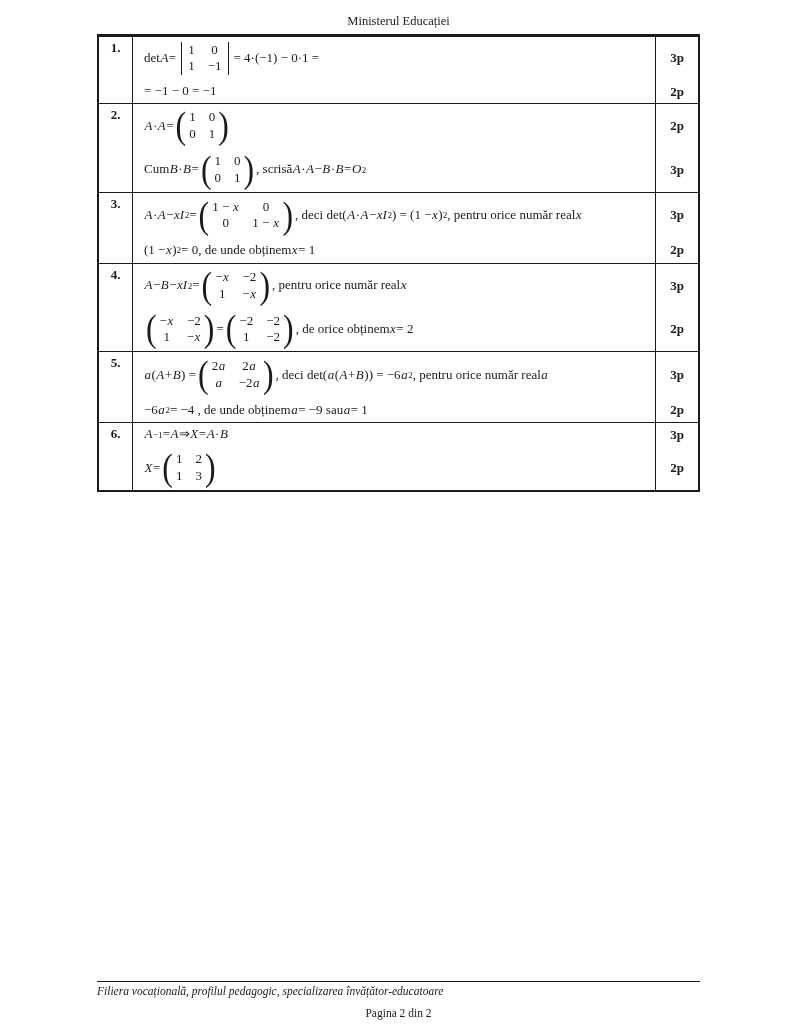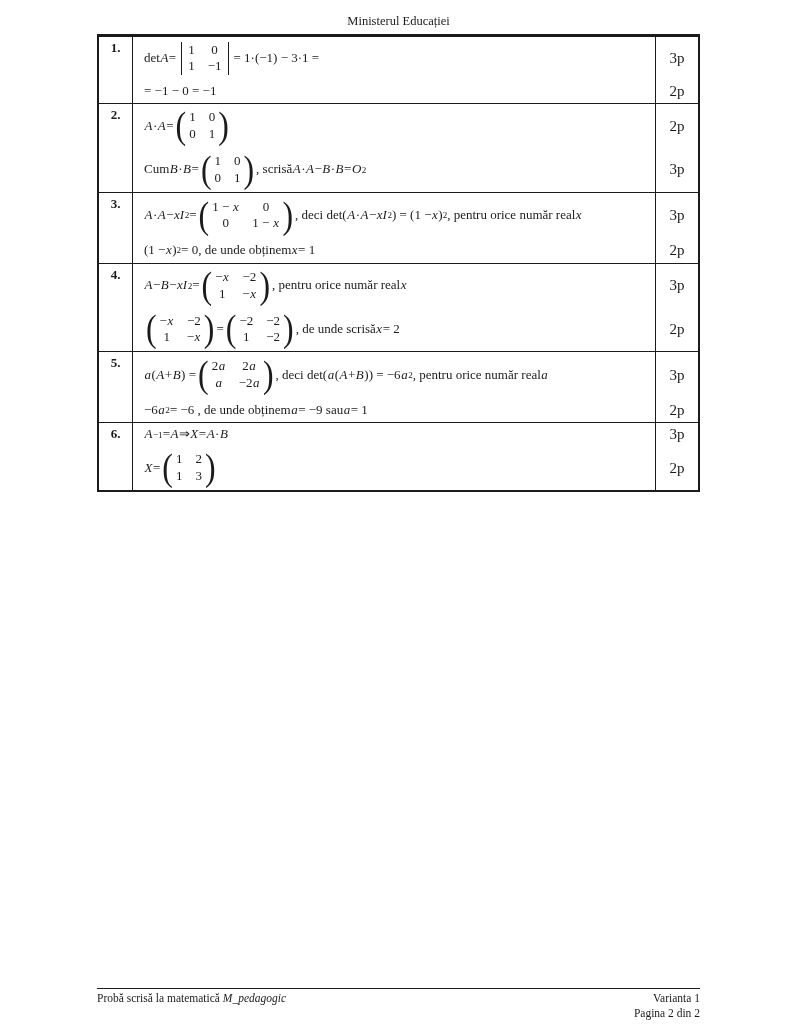--- a/index.html
+++ b/index.html
@@ -21,42 +21,42 @@
   .trow{display:flex;align-items:stretch;}
   .trow + .trow{border-top:1.5px solid #1b1b1b;}
   .num-cell{flex:none;width:33px;border-right:1.5px solid #1b1b1b;
     font-weight:bold;font-size:13px;text-align:center;padding-top:3px;}
   .lines{flex:1;display:flex;flex-direction:column;min-width:0;}
   .line{flex:1 1 auto;display:flex;align-items:stretch;}
   .line-content{flex:1;display:flex;align-items:center;flex-wrap:wrap;
     padding:3px 6px 3px 11px;font-size:13px;line-height:1.3;min-width:0;}
   .pts-cell{flex:none;width:42px;border-left:1.5px solid #1b1b1b;
     display:flex;align-items:center;justify-content:center;
-    font-weight:normal;font-size:15px;}
+    font-weight:bold;font-size:13px;}
   .trow:nth-child(1){min-height:58px;}
   .trow:nth-child(2){min-height:81px;}
   .trow:nth-child(3){min-height:70px;}
   .trow:nth-child(4){min-height:83px;}
   .trow:nth-child(5){min-height:70px;}
   .trow:nth-child(6){min-height:63px;}
   
   .v{font-style:italic;padding:0 .5px;}
   .line-content sup,.line-content sub{font-size:70%;line-height:0;}
   .mat{display:inline-flex;align-items:center;margin:1px 2px;vertical-align:middle;}
   .mat .grid{display:grid;grid-template-columns:auto auto;column-gap:13px;row-gap:0;
     text-align:center;padding:1px 3px;line-height:1.3;}
   .mat .fence{font-size:245%;line-height:.75;font-weight:400;
     transform:scaleY(1.18);transform-origin:center;}
   .mat .bar{align-self:stretch;width:0;border-left:1.3px solid #1b1b1b;margin:1px 3px;}
   
   .doc-footer{margin-top:auto;border-top:1.5px solid #1b1b1b;
     padding-top:2px;font-size:11.5px;line-height:1.3;}
   .f-line1{display:flex;justify-content:space-between;}
   .italic{font-style:italic;}
-  .f-center{text-align:right;}
+  .f-center{text-align:center;margin-top:7px;}
 </style>
 </head>
 <body>
 
 <div class="page">
 
   <div class="doc-header">
     <div>Ministerul Educației</div>
   </div>
 
@@ -73,21 +73,21 @@
               <span class="mat">
                 <span class="bar"></span>
                 <span class="grid">
                   <span>1</span>
                   <span>0</span>
                   <span>1</span>
                   <span>−1</span>
                 </span>
                 <span class="bar"></span>
               </span>
-              <span> = 1·(−1) − 3·1 =</span>
+              <span> = 4·(−1) − 0·1 =</span>
             </div>
             <div class="pts-cell">3p</div>
           </div>
           <div class="line">
             <div class="line-content">
               <span>= −1 − 0 = −1</span>
             </div>
             <div class="pts-cell">2p</div>
           </div>
         </div>
@@ -242,21 +242,21 @@
               <span class="mat">
                 <span class="fence">(</span>
                 <span class="grid">
                   <span>−2</span>
                   <span>−2</span>
                   <span>1</span>
                   <span>−2</span>
                 </span>
                 <span class="fence">)</span>
               </span>
-              <span> , de unde scrisă </span>
+              <span> , de orice obținem </span>
               <span class="v">x</span>
               <span> = 2</span>
             </div>
             <div class="pts-cell">2p</div>
           </div>
         </div>
       </div>
       <div class="trow">
         <div class="num-cell">5.</div>
         <div class="lines">
@@ -290,21 +290,21 @@
               <span> , pentru orice număr real </span>
               <span class="v">a</span>
             </div>
             <div class="pts-cell">3p</div>
           </div>
           <div class="line">
             <div class="line-content">
               <span>−6</span>
               <span class="v">a</span>
               <sup>2</sup>
-              <span> = −6 , de unde obținem </span>
+              <span> = −4 , de unde obținem </span>
               <span class="v">a</span>
               <span> = −9 sau </span>
               <span class="v">a</span>
               <span> = 1</span>
             </div>
             <div class="pts-cell">2p</div>
           </div>
         </div>
       </div>
       <div class="trow">
@@ -340,20 +340,17 @@
                 <span class="fence">)</span>
               </span>
             </div>
             <div class="pts-cell">2p</div>
           </div>
         </div>
       </div>
     </div>
 
   <div class="doc-footer">
-    <div class="f-line1">
-      <span><span>Probă scrisă la matematică </span><span class="italic">M_pedagogic</span></span>
-      <span>Varianta 1</span>
-    </div>
+    <div class="italic">Filiera vocațională, profilul pedagogic, specializarea învățător-educatoare</div>
     <div class="f-center">Pagina 2 din 2</div>
   </div>
 
 </div>
 
 </body></html>

